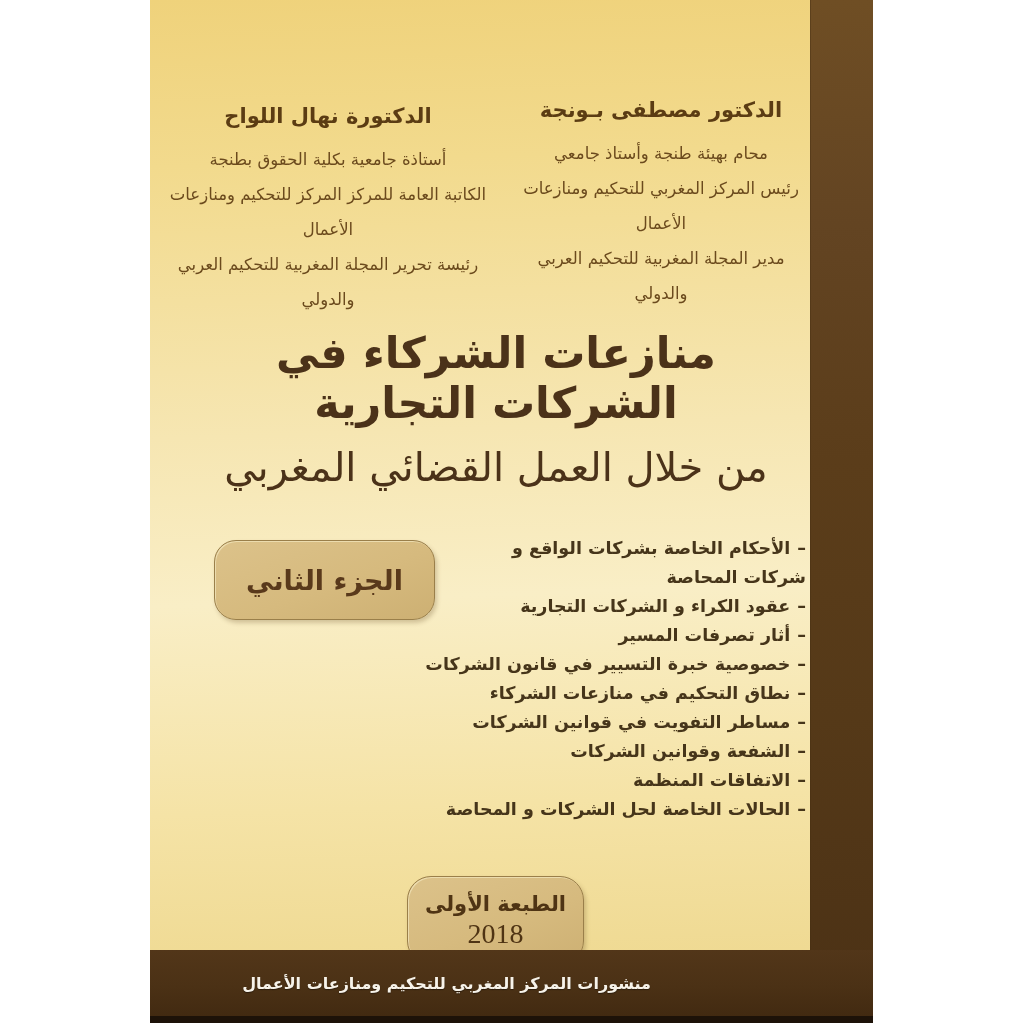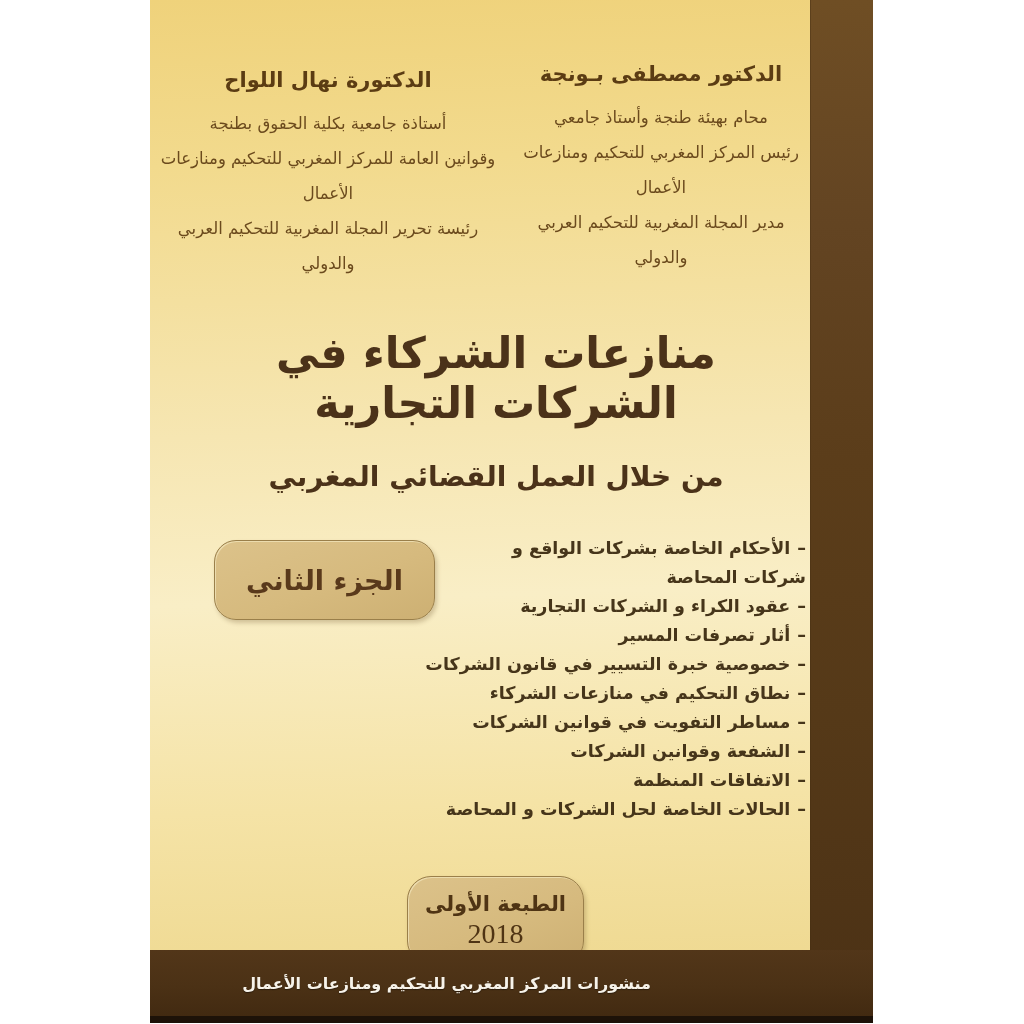--- a/index.html
+++ b/index.html
@@ -21,31 +21,31 @@
 
   .spine {
     position: absolute; left: 660px; top: 0; width: 63px; height: 1023px;
     background: linear-gradient(180deg, #6f4e24 0%, #634422 22%, #5b3d1a 45%,
                                 #553918 70%, #4b3115 100%);
     border-left: 1px solid #46301270;
   }
 
   
   .author { position: absolute; text-align: center; direction: rtl; color: #6b4a1d; }
-  .author .name { font-weight: bold; color: #5b3c13; font-size: 21px; margin-bottom: 14px; }
+  .author .name { font-weight: bold; color: #5b3c13; font-size: 21px; margin-bottom: 14px; margin-top: 36px; }
   .author .line { font-size: 16.5px; line-height: 35px; }
 
   .author-right { top: 62px; right: 6px; width: 286px; }
   .author-left  { top: 68px; left: 2px;  width: 352px; }
 
   
   .title-block { position: absolute; top: 328px; left: 0; width: 660px;
                  text-align: center; direction: rtl; color: #4b3219; padding-left: 32px; }
   .title-line1 { font-size: 43px; font-weight: bold; letter-spacing: -1px; }
-  .title-line2 { font-size: 28px; font-weight: bold; margin-top: 32px; letter-spacing: -1px; }
+  .title-line2 { font-size: 40px; font-weight: normal; margin-top: 16px; letter-spacing: -1px; }
 
   
   .tan-box {
     background: linear-gradient(160deg, #dcc28a 0%, #d6ba7e 55%, #cdb073 100%);
     border: 1px solid #9a7f4a;
     box-shadow: inset 1px 1px 0 #ecdcae, 2px 3px 4px rgba(90, 65, 25, 0.25);
     display: flex; flex-direction: column; align-items: center; justify-content: center;
     direction: rtl;
   }
   .part-box { position: absolute; left: 64px; top: 540px; width: 221px; height: 80px;
@@ -90,21 +90,21 @@
       <div class="author author-right">
         <div class="name">الدكتور مصطفى بـونجة</div>
         <div class="line">محام بهيئة طنجة وأستاذ جامعي</div>
         <div class="line">رئيس المركز المغربي للتحكيم ومنازعات الأعمال</div>
         <div class="line">مدير المجلة المغربية للتحكيم العربي والدولي</div>
       </div>
 
       <div class="author author-left">
         <div class="name">الدكتورة نهال اللواح</div>
         <div class="line">أستاذة جامعية بكلية الحقوق بطنجة</div>
-        <div class="line">وقوانين العامة للمركز المغربي للتحكيم ومنازعات الأعمال</div>
+        <div class="line">الكاتبة العامة للمركز المركز للتحكيم ومنازعات الأعمال</div>
         <div class="line">رئيسة تحرير المجلة المغربية للتحكيم العربي والدولي</div>
       </div>
 
       <div class="title-block">
         <div class="title-line1">منازعات الشركاء في الشركات التجارية</div>
         <div class="title-line2">من خلال العمل القضائي المغربي</div>
       </div>
 
       <div class="tan-box part-box">
         <div class="part-label">الجزء الثاني</div>

